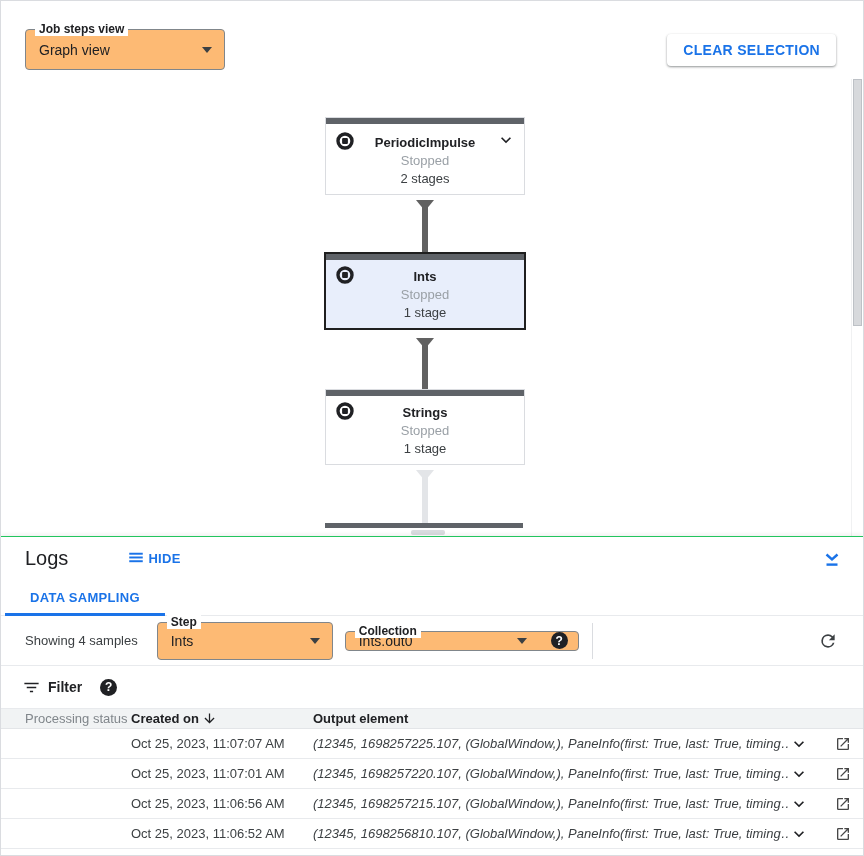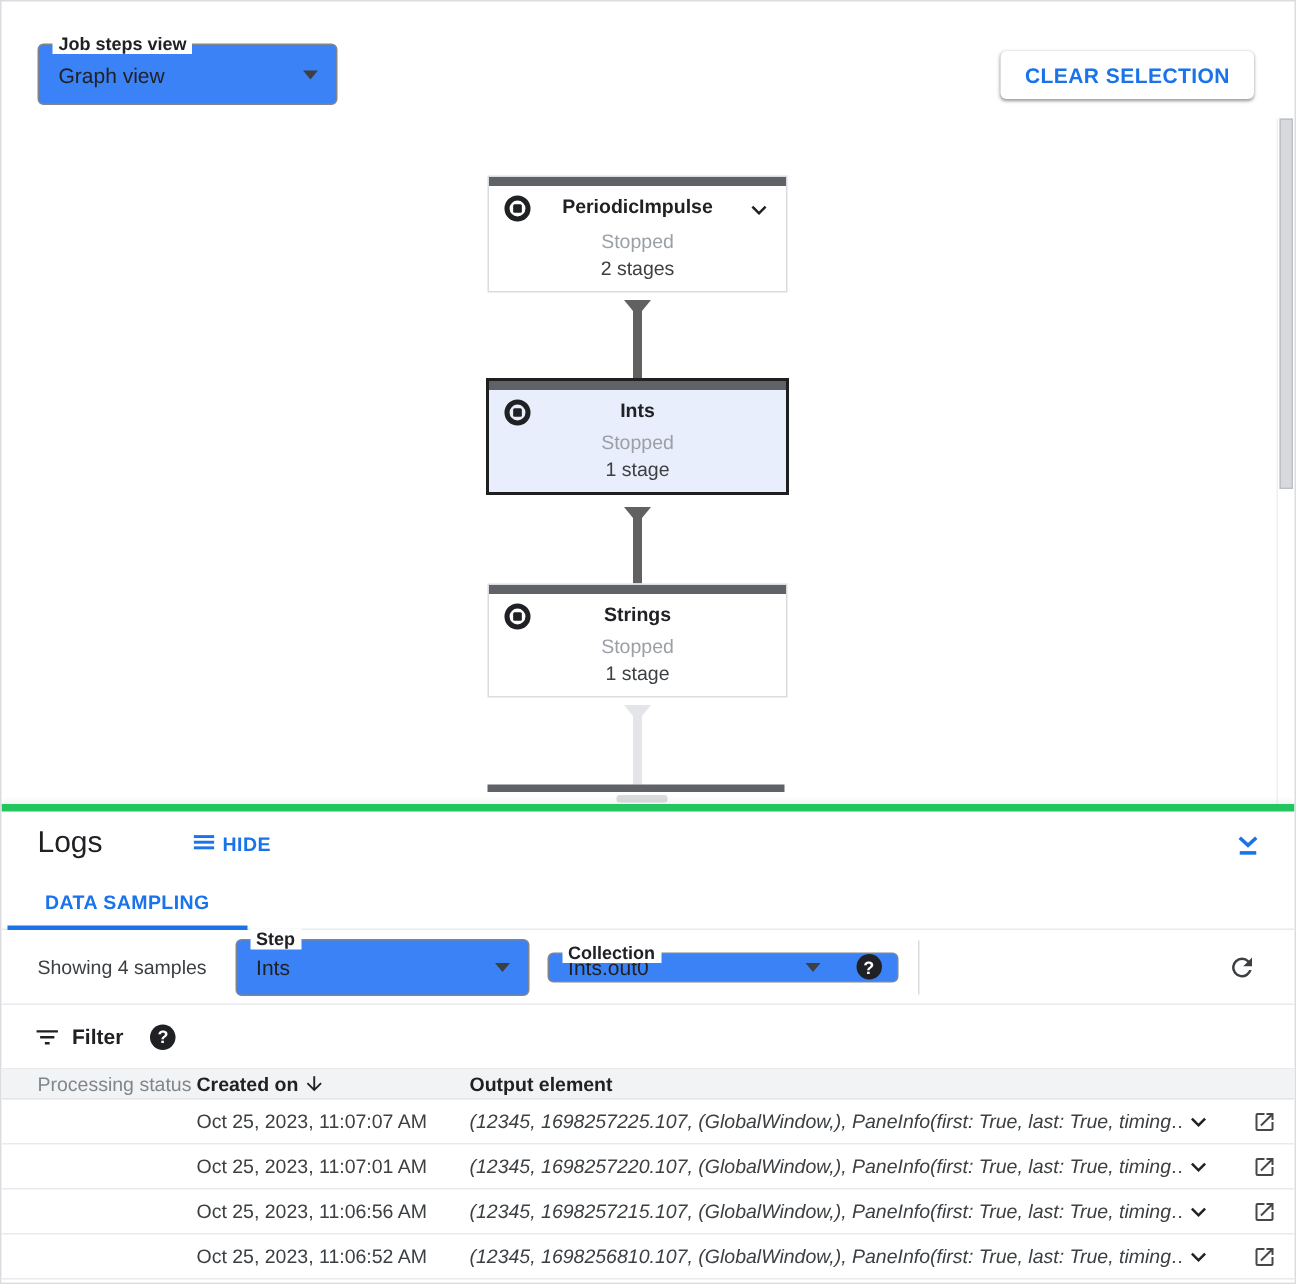--- a/index.html
+++ b/index.html
@@ -6,21 +6,21 @@
   html,body { background:#e8eaed; }
   body { font-family:"Liberation Sans", sans-serif; }
   .page {
     position:relative; width:864px; height:856px; background:#fff;
     border:1px solid #dadce0; overflow:hidden; color:#202124;
   }
 
   
   .select-outlined {
     position:relative; border:1px solid #80868b; border-radius:4px;
-    background:#3b82f6; display:flex; align-items:center; cursor:pointer;
+    background:#fdba74; display:flex; align-items:center; cursor:pointer;
   }
   .select-outlined .flabel {
     position:absolute; top:-8px; left:9px; background:#fff; padding:0 4px;
     font-size:12px; font-weight:bold; color:#202124; white-space:nowrap;
   }
   .select-outlined .value { font-size:14px; color:#202124; flex:1; padding-left:13px; white-space:nowrap; }
   .caret { width:0; height:0; border-left:5px solid transparent; border-right:5px solid transparent; border-top:6px solid #3c4043; margin-right:12px; }
 
   .jobsteps-select { position:absolute; left:24px; top:28px; width:200px; height:41px; }
 
@@ -30,60 +30,60 @@
     font-family:"Liberation Sans",sans-serif; font-size:14px; font-weight:bold; letter-spacing:.3px;
     color:#1a73e8; box-shadow:0 1px 2px rgba(60,64,67,.4), 0 1px 3px rgba(60,64,67,.2);
   }
 
   
   .node {
     position:absolute; width:200px; background:#fff; border:1px solid #dadce0;
     text-align:center; font-size:13px;
   }
   .node .topbar { height:6px; background:#5f6368; }
-  .node .titlerow { display:flex; align-items:flex-start; padding:6px 8px 0 10px; }
+  .node .titlerow { display:flex; align-items:flex-end; padding:6px 8px 0 10px; }
   .node .title { flex:1; font-weight:bold; color:#202124; }
   .node .status { color:#9aa0a6; padding-top:3px; }
   .node .stages { color:#3c4043; padding:3px 0 8px; }
   .node.selected { background:#e8eefb; border:2px solid #1f1f1f; }
   .stop-icon svg { display:block; }
   .node-chevron { width:20px; height:20px; color:#202124; cursor:pointer; }
 
   .edge-line { position:absolute; left:421px; width:6px; background:#616161; }
   .edge-arrow { position:absolute; left:415px; width:0; height:0;
     border-left:9px solid transparent; border-right:9px solid transparent; border-top:11px solid #616161; }
   .edge-line.light { background:#e3e5e8; }
   .edge-arrow.light { border-top-color:#e3e5e8; }
   .next-node-bar { position:absolute; left:324px; top:522px; width:198px; height:5px; background:#5f6368; }
   .hscroll-thumb { position:absolute; left:410px; top:529px; width:34px; height:5px; background:#dadce0; border-radius:2px; }
   .vscroll-track { position:absolute; right:0; top:78px; width:12px; height:457px; border-left:1px solid #f0f1f2; }
   .vscroll-thumb { position:absolute; right:1px; top:78px; width:9px; height:247px; background:#d7d9dc; border:1px solid #bdc1c6; }
 
   
   .logs-panel {
     position:absolute; left:0; right:0; top:535px; bottom:0; background:#fff;
-    border-top:5px solid #22c55e; box-shadow:0 -2px 4px rgba(0,0,0,.06);
+    border-top:1px solid #22c55e; box-shadow:0 -2px 4px rgba(0,0,0,.06);
   }
   .logs-header { height:42px; display:flex; align-items:center; padding-left:24px; position:relative; }
   .logs-title { font-size:20px; color:#202124; }
   .hide-btn { display:flex; align-items:center; gap:3px; margin-left:59px; cursor:pointer; color:#1a73e8; }
   .hide-label { font-size:13px; font-weight:bold; letter-spacing:.3px; }
   .collapse-btn { position:absolute; right:19px; top:9px; width:24px; height:24px; color:#1a73e8; cursor:pointer; }
 
   .tabs-row { height:37px; display:flex; border-bottom:1px solid #e8eaed; padding-left:4px; }
   .tab {
     display:flex; align-items:center; padding:0 25px; font-size:13px; font-weight:bold;
     letter-spacing:.3px; color:#5f6368; cursor:pointer; position:relative;
   }
   .tab.active { color:#1a73e8; }
   .tab.active::after { content:""; position:absolute; left:0; right:0; bottom:-1px; height:3px; background:#1a73e8; }
 
   .sampling-bar { height:50px; display:flex; align-items:center; padding-left:24px; border-bottom:1px solid #e8eaed; }
   .showing-text { font-size:13px; color:#3c4043; margin-right:19px; white-space:nowrap; }
-  .step-select { width:196px; height:38px; margin-right:12px; }
+  .step-select { width:176px; height:38px; margin-right:12px; }
   .collection-select { width:234px; height:20px; }
   .select-outlined .flabel.sm { font-size:12px; }
   .help-badge {
     width:17px; height:17px; border-radius:50%; background:#202124; color:#fff;
     font-size:12px; font-weight:bold; display:flex; align-items:center; justify-content:center;
     cursor:pointer; flex:none;
   }
   .collection-select .help-badge { margin:0 10px 0 12px; }
   .vdivider { width:1px; height:36px; background:#dadce0; margin-left:13px; }
   .refresh-btn { margin-left:auto; margin-right:25px; width:20px; height:20px; color:#3c4043; cursor:pointer; }

